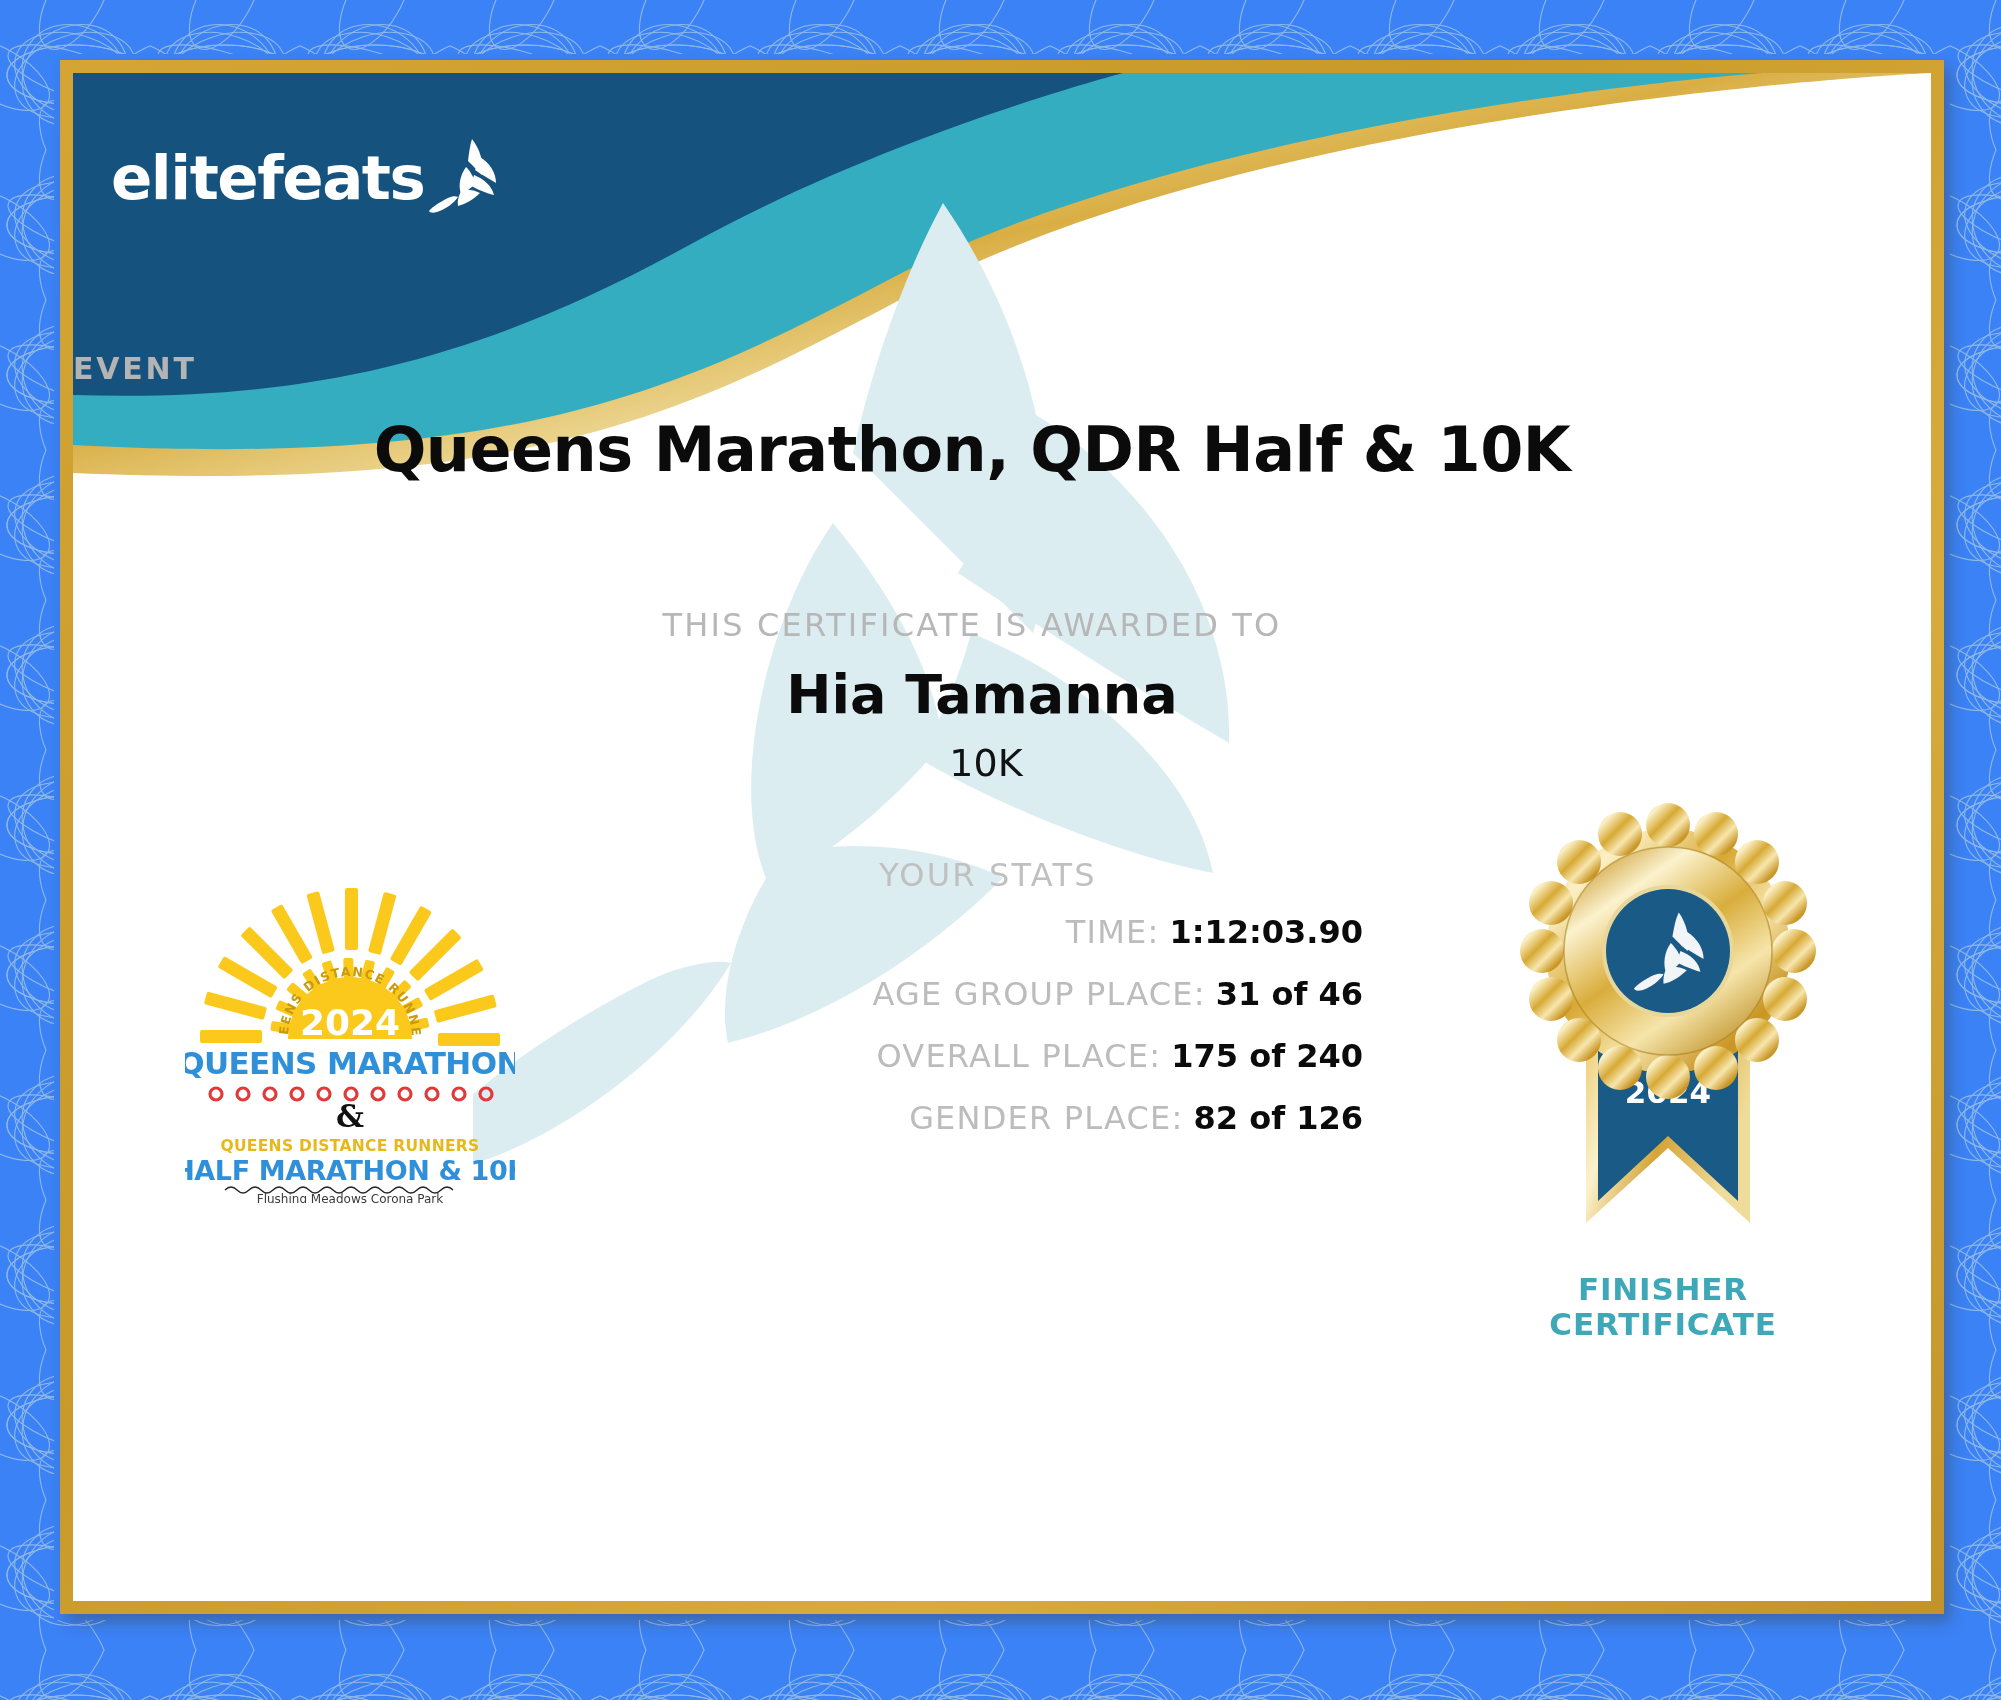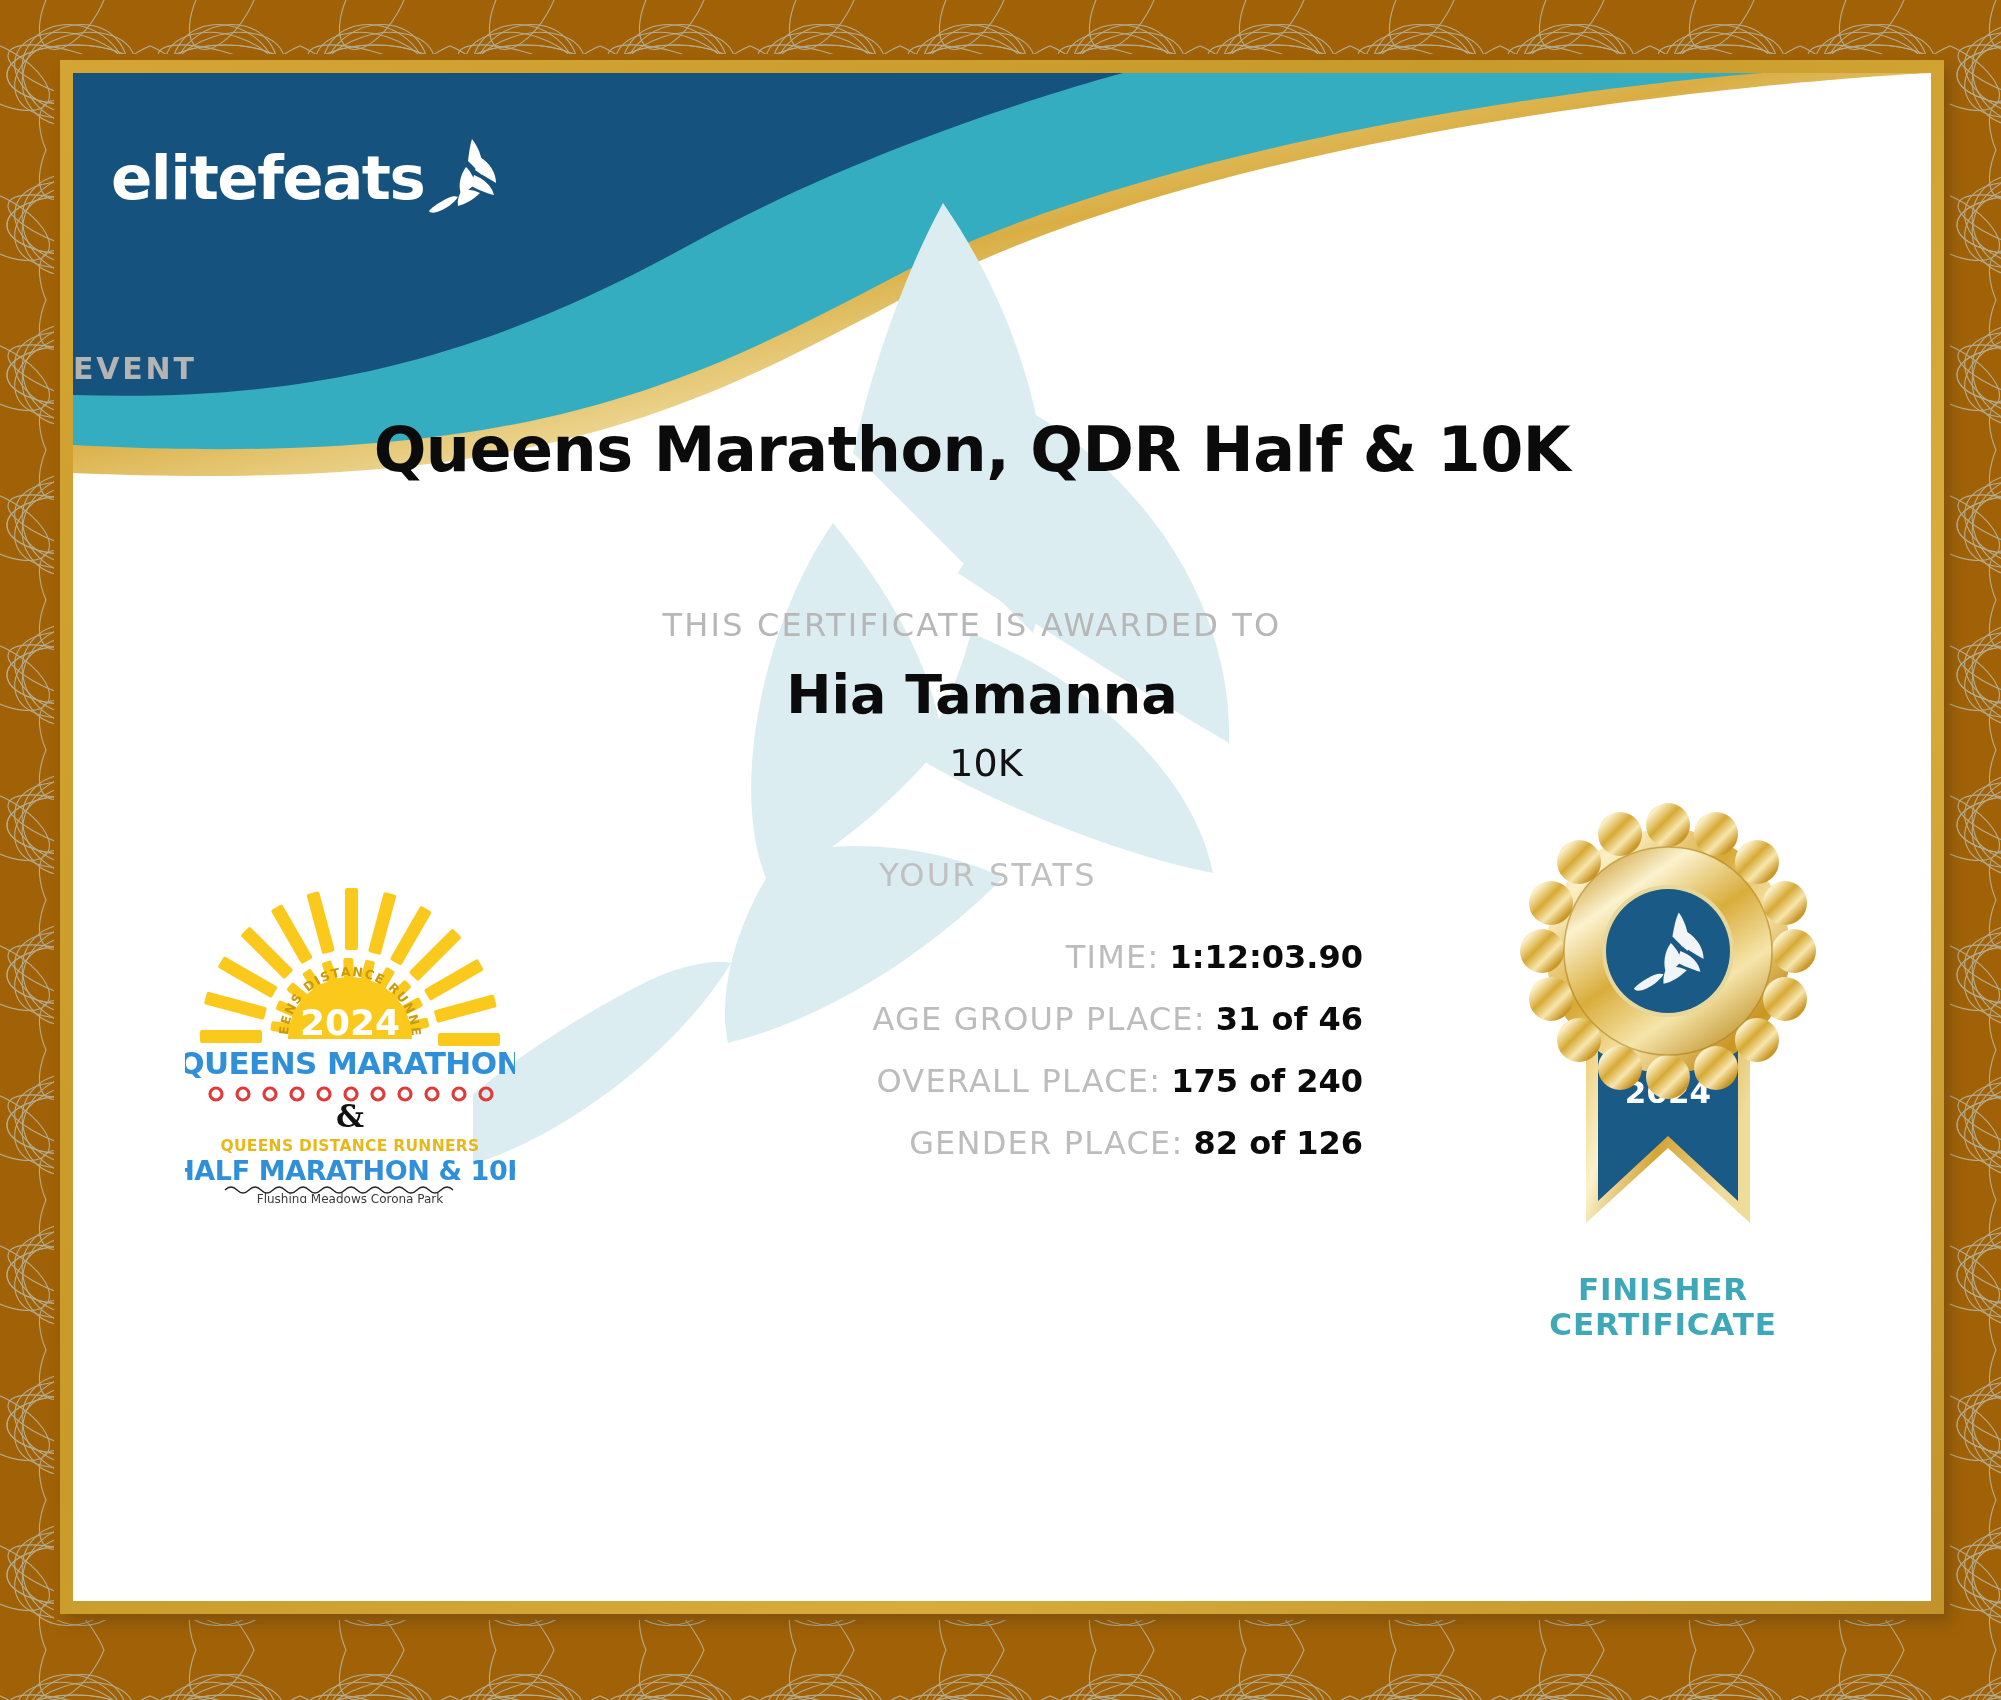--- a/index.html
+++ b/index.html
@@ -10,21 +10,21 @@
     overflow: hidden;
     font-family: "Liberation Sans", sans-serif;
     background: #ffffff;
   }
 
   
   .page {
     position: relative;
     width: 2001px;
     height: 1700px;
-    background: #a16207;
+    background: #3b82f6;
     overflow: hidden;
   }
 
   .guilloche {
     position: absolute;
     inset: 0;
     opacity: 0.85;
     pointer-events: none;
   }
 
@@ -170,21 +170,21 @@
     font-size: 32px;
     font-weight: 500;
     letter-spacing: 2.2px;
     font-family: "DejaVu Sans", sans-serif;
     padding-right: 28px;
   }
 
   .stats-block {
     position: absolute;
     left: 430px;
-    top: 865px;
+    top: 840px;
     width: 860px;
   }
   .stat-row {
     display: flex;
     justify-content: flex-end;
     align-items: baseline;
     margin-bottom: 24px;
     white-space: nowrap;
   }
   .stat-label {

